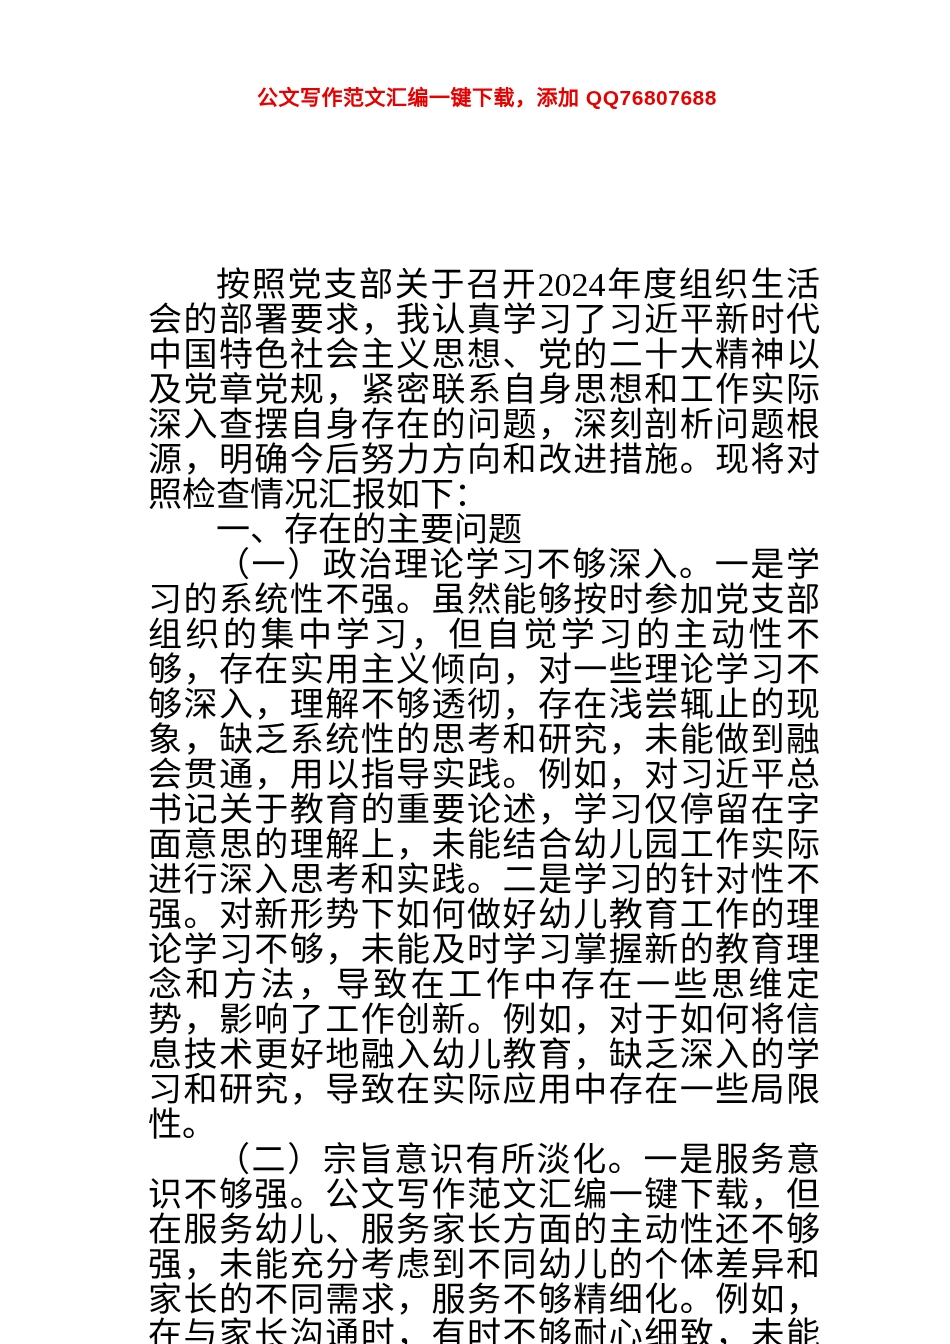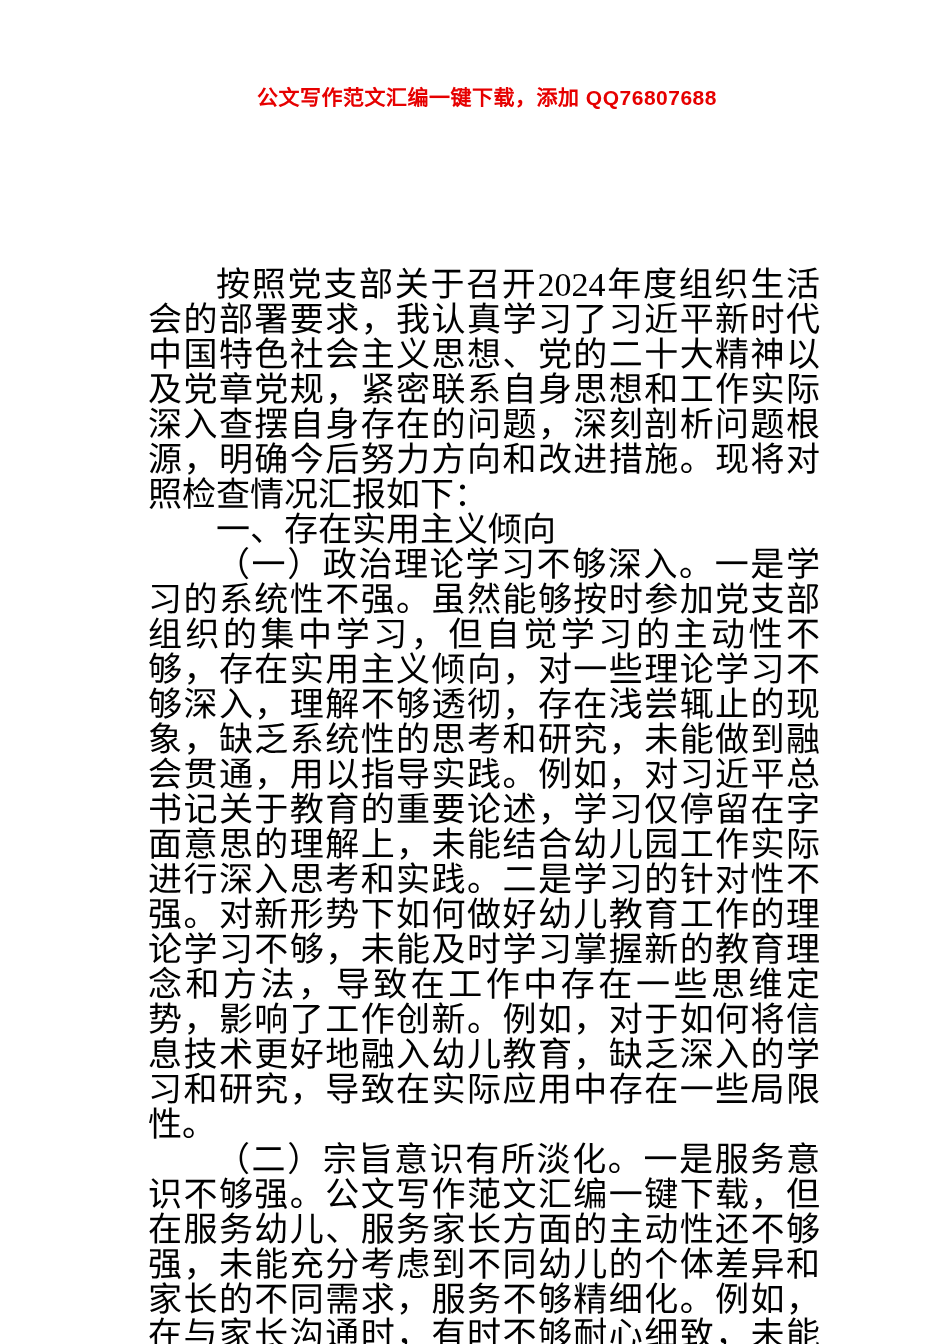--- a/index.html
+++ b/index.html
@@ -76,20 +76,20 @@
 </head>
 <body>
 
 <div class="page">
 
   <div class="promo" style="color: rgb(230, 0, 0);">公文写作范文汇编一键下载，添加 QQ76807688</div>
 
 
   <div class="content">
     <p>按照党支部关于召开2024年度组织生活会的部署要求，我认真学习了习近平新时代中国特色社会主义思想、党的二十大精神以及党章党规，紧密联系自身思想和工作实际深入查摆自身存在的问题，深刻剖析问题根源，明确今后努力方向和改进措施。现将对照检查情况汇报如下：</p>
-    <p>一、存在实用主义倾向</p>
+    <p>一、存在的主要问题</p>
     <p>（一）政治理论学习不够深入。一是学习的系统性不强。虽然能够按时参加党支部组织的集中学习，但自觉学习的主动性不够，存在实用主义倾向，对一些理论学习不够深入，理解不够透彻，存在浅尝辄止的现象，缺乏系统性的思考和研究，未能做到融会贯通，用以指导实践。例如，对习近平总书记关于教育的重要论述，学习仅停留在字面意思的理解上，未能结合幼儿园工作实际进行深入思考和实践。二是学习的针对性不强。对新形势下如何做好幼儿教育工作的理论学习不够，未能及时学习掌握新的教育理念和方法，导致在工作中存在一些思维定势，影响了工作创新。例如，对于如何将信息技术更好地融入幼儿教育，缺乏深入的学习和研究，导致在实际应用中存在一些局限性。</p>
     <p>（二）宗旨意识有所淡化。一是服务意识不够强。公文写作范文汇编一键下载，但在服务幼儿、服务家长方面的主动性还不够强，未能充分考虑到不同幼儿的个体差异和家长的不同需求，服务不够精细化。例如，在与家长沟通时，有时不够耐心细致，未能充分倾听家长的意见和建议。二是群众观念有所淡薄。与同事之间的交流沟通不够深入，未能充分发挥党员的先锋模范作用，带动其他教师</p>
   </div>
 
   <div class="page-number">1</div>
 
 </div>
 
 </body></html>

